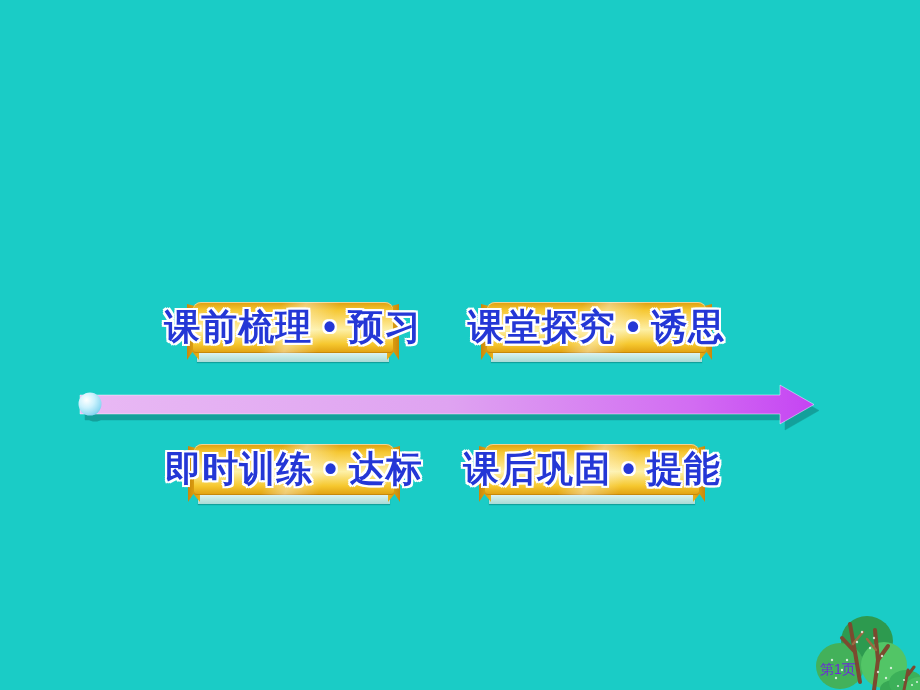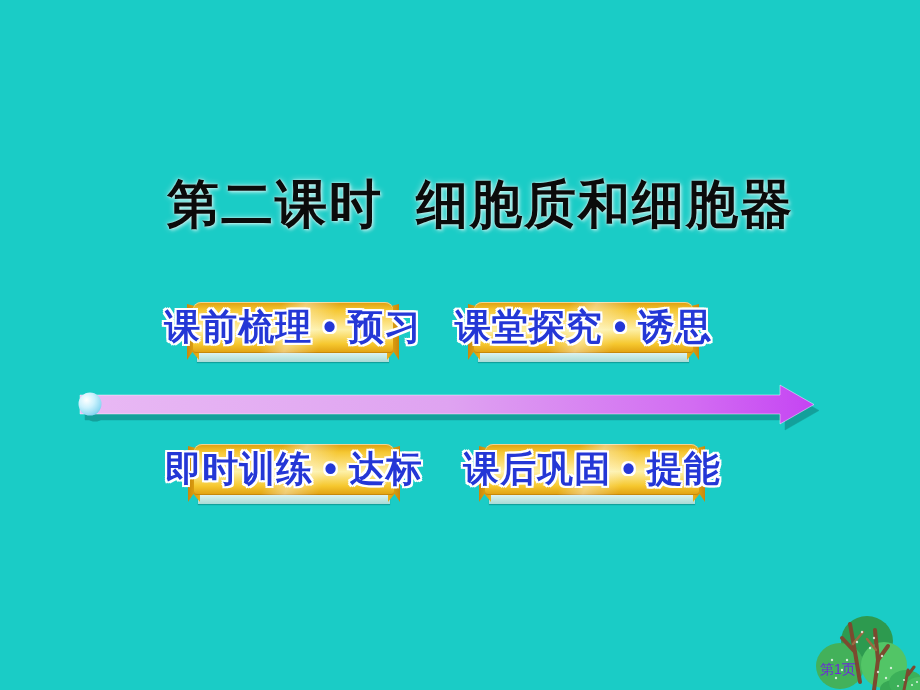--- a/index.html
+++ b/index.html
@@ -51,21 +51,21 @@
     position:absolute; left:0; right:0; top:0; height:51px; z-index:3;
     display:flex; align-items:center; justify-content:center;
     font-size:36px; font-weight:bold; color:#2437d6; letter-spacing:1px;
     white-space:pre;
     text-shadow:
       -2px 0 0 #fff, 2px 0 0 #fff, 0 -2px 0 #fff, 0 2px 0 #fff,
       -1px -1px 0 #fff, 1px -1px 0 #fff, -1px 1px 0 #fff, 1px 1px 0 #fff,
       -2px -2px 0 #fff, 2px -2px 0 #fff, -2px 2px 0 #fff, 2px 2px 0 #fff;
   }
   #btn-0 { left:187px; top:302px; width:212px; }
-  #btn-1 { left:468px; top:302px; width:231px; }
+  #btn-1 { left:481px; top:302px; width:231px; }
   #btn-2 { left:188px; top:444px; width:212px; }
   #btn-3 { left:479px; top:444px; width:226px; }
 
   
   .arrow-svg {
     position:absolute; left:64px; top:376px;
     filter:drop-shadow(5px 6px 0 rgba(10,100,96,.42));
   }
 
   
@@ -75,21 +75,20 @@
   .page-number {
     position:absolute; left:820px; top:661px; z-index:5;
     font-size:14px; color:#6d28d9;
   }
 </style>
 </head>
 <body>
 
 <div class="slide">
 
-  <div class="slide-title">第二课时  细胞质和细胞器</div>
 
   <div class="ribbon-btn" id="btn-0">
     <div class="rb-lip"></div>
     <div class="rb-side left"></div>
     <div class="rb-side right"></div>
     <div class="rb-body"></div>
     <div class="rb-label">课前梳理 • 预习</div>
   </div>
 
   <div class="ribbon-btn" id="btn-1">

